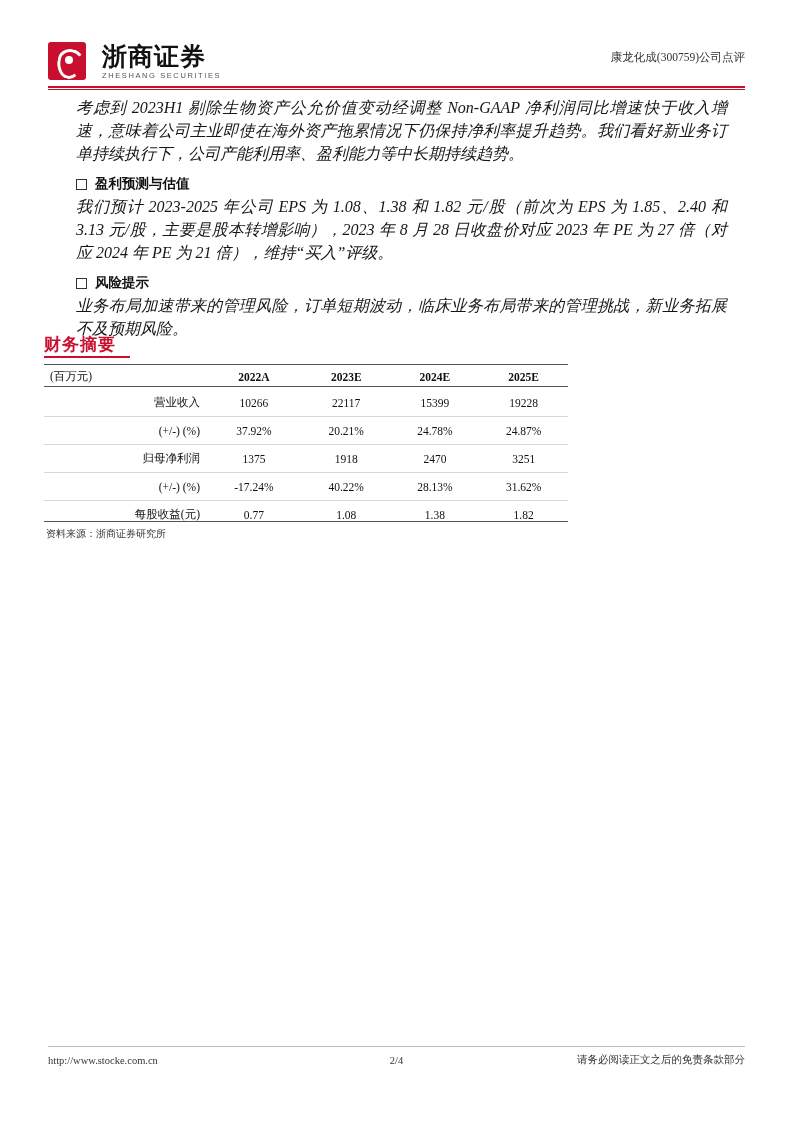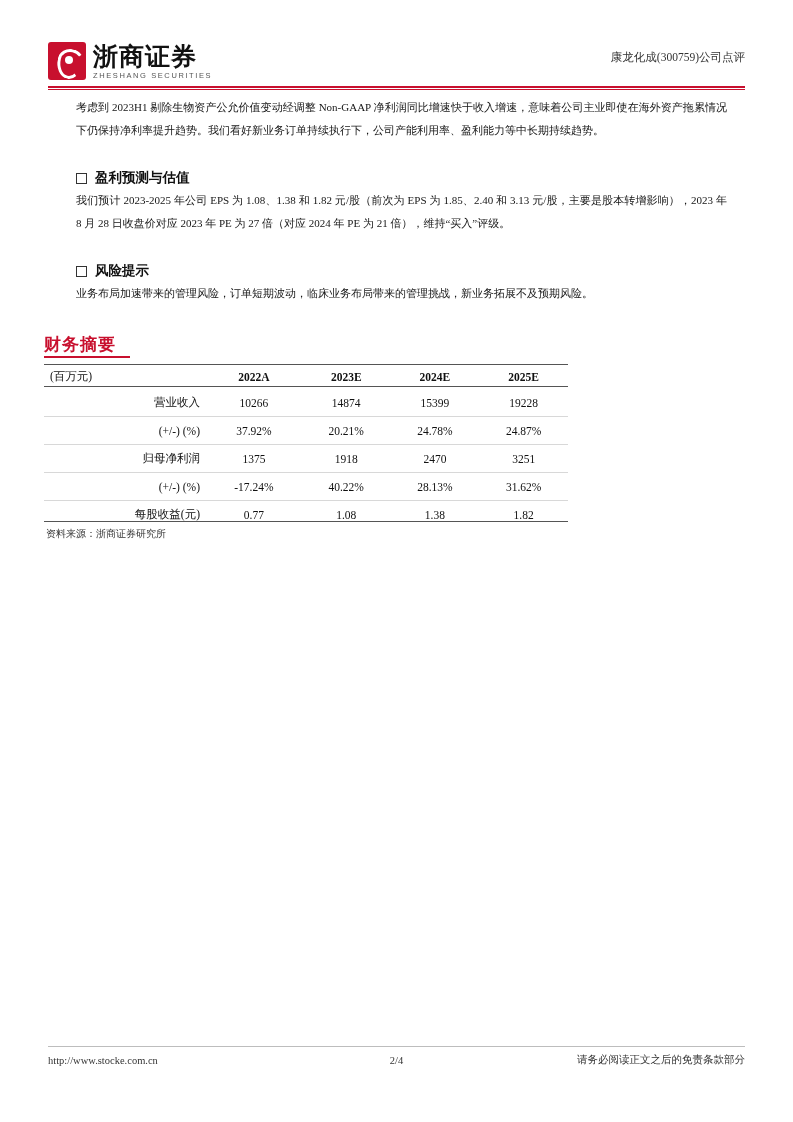--- a/index.html
+++ b/index.html
@@ -62,21 +62,21 @@
     content: "";
     position: absolute;
     left: 17px;
     top: 14px;
     width: 8px;
     height: 8px;
     background: #ffffff;
     border-radius: 50%;
   }
   .logo-text {
-    margin-left: 7px;
+    margin-left: 16px;
   }
   .logo-cn {
     font-family: "Liberation Sans", sans-serif;
     font-weight: bold;
     font-size: 25px;
     letter-spacing: 1px;
     color: #111111;
     line-height: 27px;
   }
   .logo-en {
@@ -112,29 +112,30 @@
   }
 
   
   .content {
     position: absolute;
     left: 48px;
     top: 96px;
     width: 697px;
   }
   .para {
-    font-size: 11px;
+    font-size: 16px;
     line-height: 23px;
     text-align: justify;
     color: #161616;
     margin: 0 0 0 28px;
     padding-right: 18px;
+    font-style: italic;
   }
   .section {
-    margin-top: 26px;
+    margin-top: 9px;
   }
   .section-head {
     display: flex;
     align-items: flex-start;
     margin-left: 28px;
     margin-bottom: 2px;
   }
   .bullet-box {
     width: 9px;
     height: 9px;
@@ -328,21 +329,21 @@
         <th>2022A</th>
         <th>2023E</th>
         <th>2024E</th>
         <th>2025E</th>
       </tr>
     </thead>
     <tbody>
       <tr>
         <td class="lead">营业收入</td>
         <td>10266</td>
-        <td>14874</td>
+        <td>22117</td>
         <td>15399</td>
         <td>19228</td>
       </tr>
       <tr>
         <td class="lead">(+/-) (%)</td>
         <td>37.92%</td>
         <td>20.21%</td>
         <td>24.78%</td>
         <td>24.87%</td>
       </tr>

